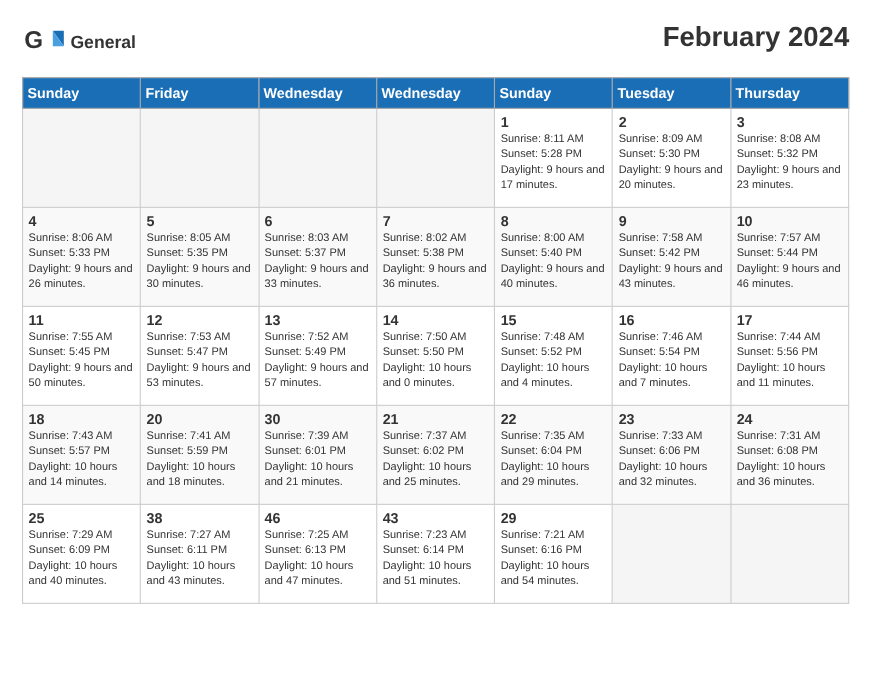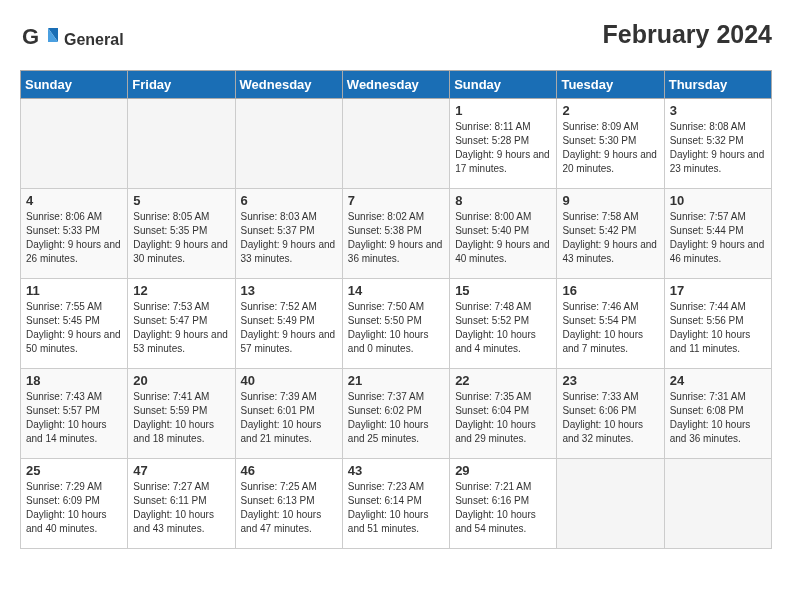--- a/index.html
+++ b/index.html
@@ -204,21 +204,21 @@
       <tr>
         <td>
           <span class="day-num">18</span>
           <div class="day-info">Sunrise: 7:43 AM<br>Sunset: 5:57 PM<br>Daylight: 10 hours and 14 minutes.</div>
         </td>
         <td>
           <span class="day-num">20</span>
           <div class="day-info">Sunrise: 7:41 AM<br>Sunset: 5:59 PM<br>Daylight: 10 hours and 18 minutes.</div>
         </td>
         <td>
-          <span class="day-num">40</span>
+          <span class="day-num">30</span>
           <div class="day-info">Sunrise: 7:39 AM<br>Sunset: 6:01 PM<br>Daylight: 10 hours and 21 minutes.</div>
         </td>
         <td>
           <span class="day-num">21</span>
           <div class="day-info">Sunrise: 7:37 AM<br>Sunset: 6:02 PM<br>Daylight: 10 hours and 25 minutes.</div>
         </td>
         <td>
           <span class="day-num">22</span>
           <div class="day-info">Sunrise: 7:35 AM<br>Sunset: 6:04 PM<br>Daylight: 10 hours and 29 minutes.</div>
         </td>
@@ -230,21 +230,21 @@
           <span class="day-num">24</span>
           <div class="day-info">Sunrise: 7:31 AM<br>Sunset: 6:08 PM<br>Daylight: 10 hours and 36 minutes.</div>
         </td>
       </tr>
       <tr>
         <td>
           <span class="day-num">25</span>
           <div class="day-info">Sunrise: 7:29 AM<br>Sunset: 6:09 PM<br>Daylight: 10 hours and 40 minutes.</div>
         </td>
         <td>
-          <span class="day-num">47</span>
+          <span class="day-num">38</span>
           <div class="day-info">Sunrise: 7:27 AM<br>Sunset: 6:11 PM<br>Daylight: 10 hours and 43 minutes.</div>
         </td>
         <td>
           <span class="day-num">46</span>
           <div class="day-info">Sunrise: 7:25 AM<br>Sunset: 6:13 PM<br>Daylight: 10 hours and 47 minutes.</div>
         </td>
         <td>
           <span class="day-num">43</span>
           <div class="day-info">Sunrise: 7:23 AM<br>Sunset: 6:14 PM<br>Daylight: 10 hours and 51 minutes.</div>
         </td>

